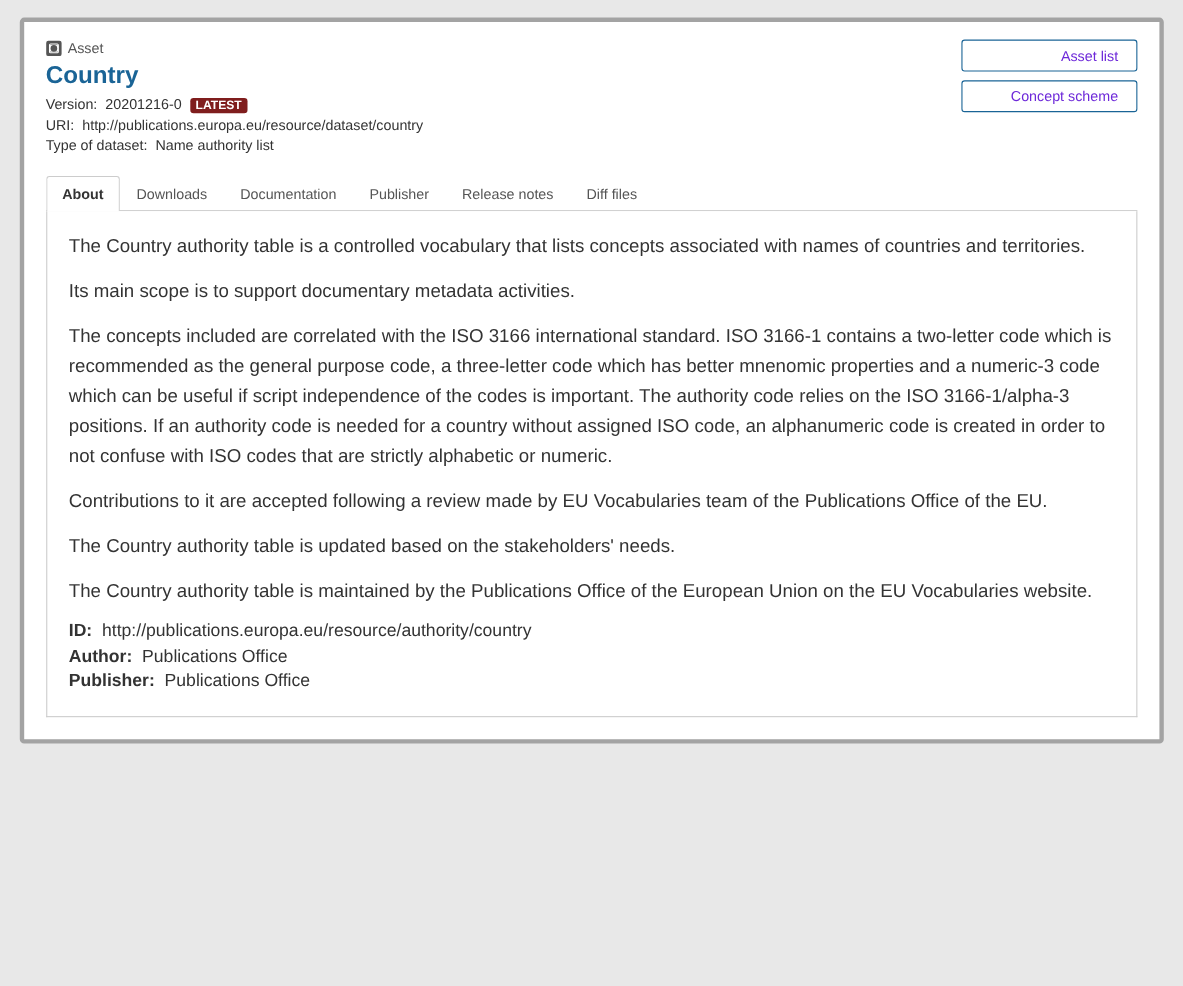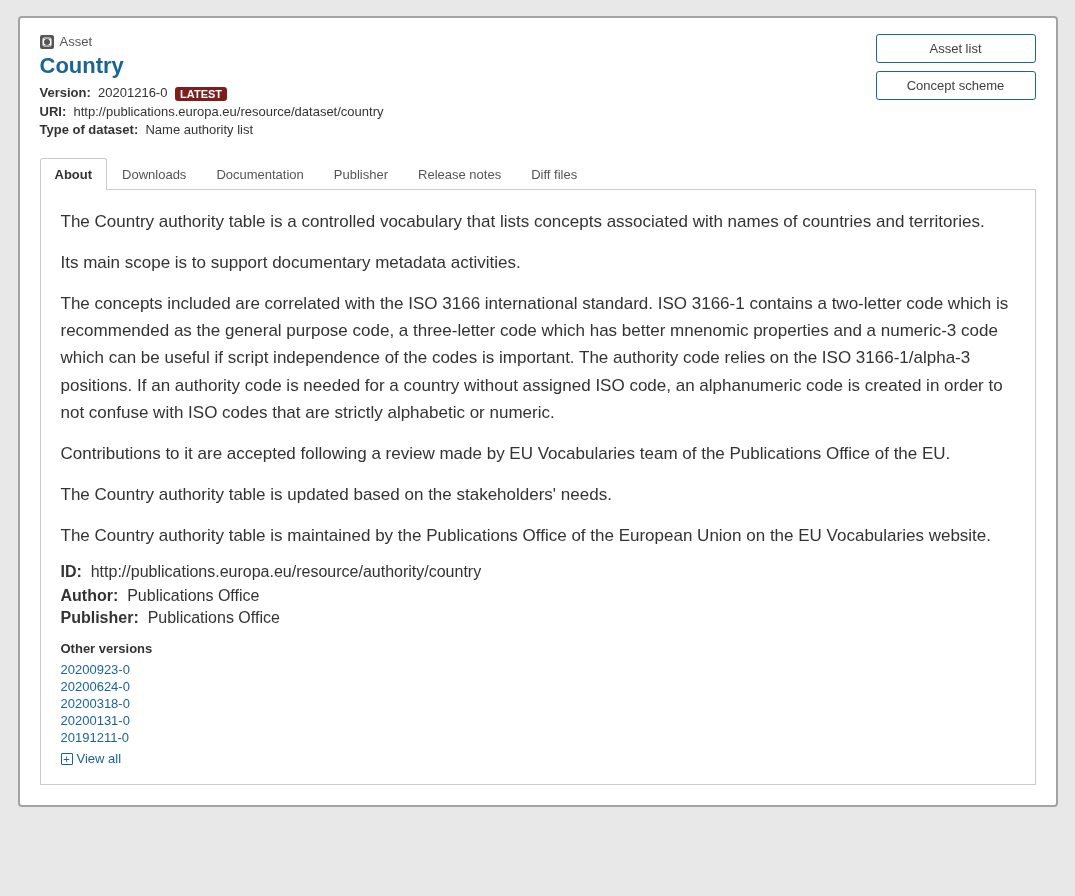--- a/index.html
+++ b/index.html
@@ -6,21 +6,21 @@
     body {
       background: #e8e8e8;
       font-family: Arial, sans-serif;
       font-size: 13px;
       color: #333;
       padding: 16px;
       min-height: 896px;
     }
     .outer-card {
       background: #fff;
-      border: 2px solid #a3a3a3;
+      border: 4px solid #a3a3a3;
       border-radius: 4px;
       padding: 16px 20px 20px 20px;
       max-width: 1040px;
       margin: 0 auto;
       position: relative;
     }
     .top-bar {
       display: flex;
       justify-content: space-between;
       align-items: flex-start;
@@ -48,21 +48,21 @@
       font-weight: bold;
       color: #1a6496;
       margin-bottom: 6px;
     }
     .meta-line {
       font-size: 13px;
       color: #333;
       margin-bottom: 3px;
     }
     .meta-line span.label {
-      font-weight: bold;
+      font-weight: normal;
     }
     .badge-latest {
       display: inline-block;
       background: #7f1d1d;
       color: #fff;
       font-size: 11px;
       font-weight: bold;
       padding: 1px 5px;
       border-radius: 3px;
       margin-left: 4px;
@@ -70,26 +70,26 @@
     }
     .right-buttons {
       display: flex;
       flex-direction: column;
       gap: 8px;
       min-width: 160px;
     }
     .btn-outline {
       border: 1px solid #1a6496;
       background: #fff;
-      color: #404040;
+      color: #6d28d9;
       padding: 6px 16px;
       border-radius: 3px;
       cursor: pointer;
       font-size: 13px;
-      text-align: center;
+      text-align: right;
     }
     
     .tabs {
       display: flex;
       border-bottom: 1px solid #ccc;
       margin-top: 18px;
       margin-bottom: 0;
     }
     .tab {
       padding: 8px 14px;
@@ -234,26 +234,14 @@
       <div class="meta-item">
         <span class="mlabel">Author:</span>
         &nbsp;<span>Publications Office</span>
       </div>
       <div class="meta-item">
         <span class="mlabel">Publisher:</span>
         &nbsp;<span>Publications Office</span>
       </div>
     </div>
 
-    <div class="other-versions">
-      <div class="ov-title">Other versions</div>
-      <a class="ov-link" href="#">20200923-0</a>
-      <a class="ov-link" href="#">20200624-0</a>
-      <a class="ov-link" href="#">20200318-0</a>
-      <a class="ov-link" href="#">20200131-0</a>
-      <a class="ov-link" href="#">20191211-0</a>
-      <a class="view-all" href="#">
-        <span class="plus-icon">+</span>
-        <span>View all</span>
-      </a>
-    </div>
   </div>
 </div>
 
 </body></html>

